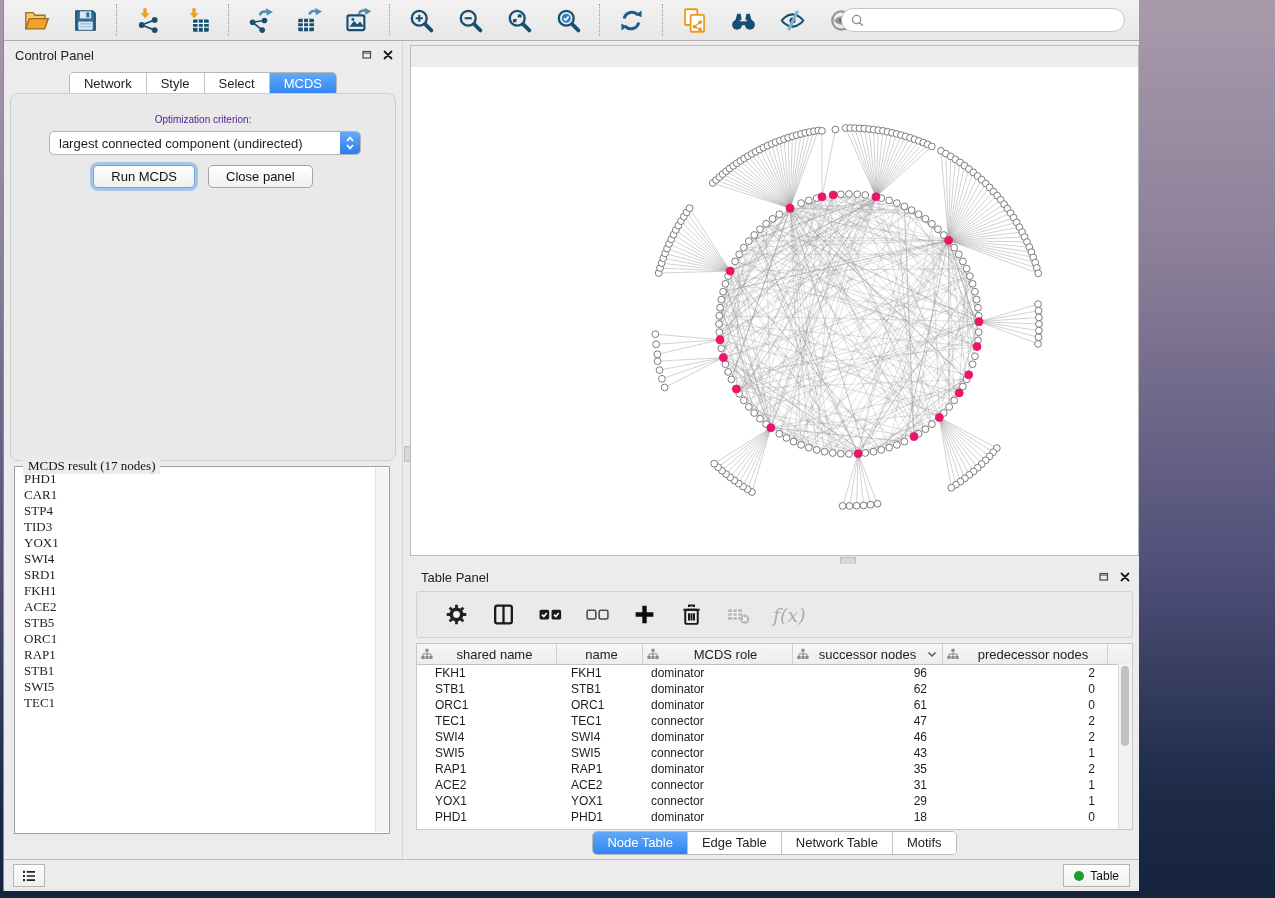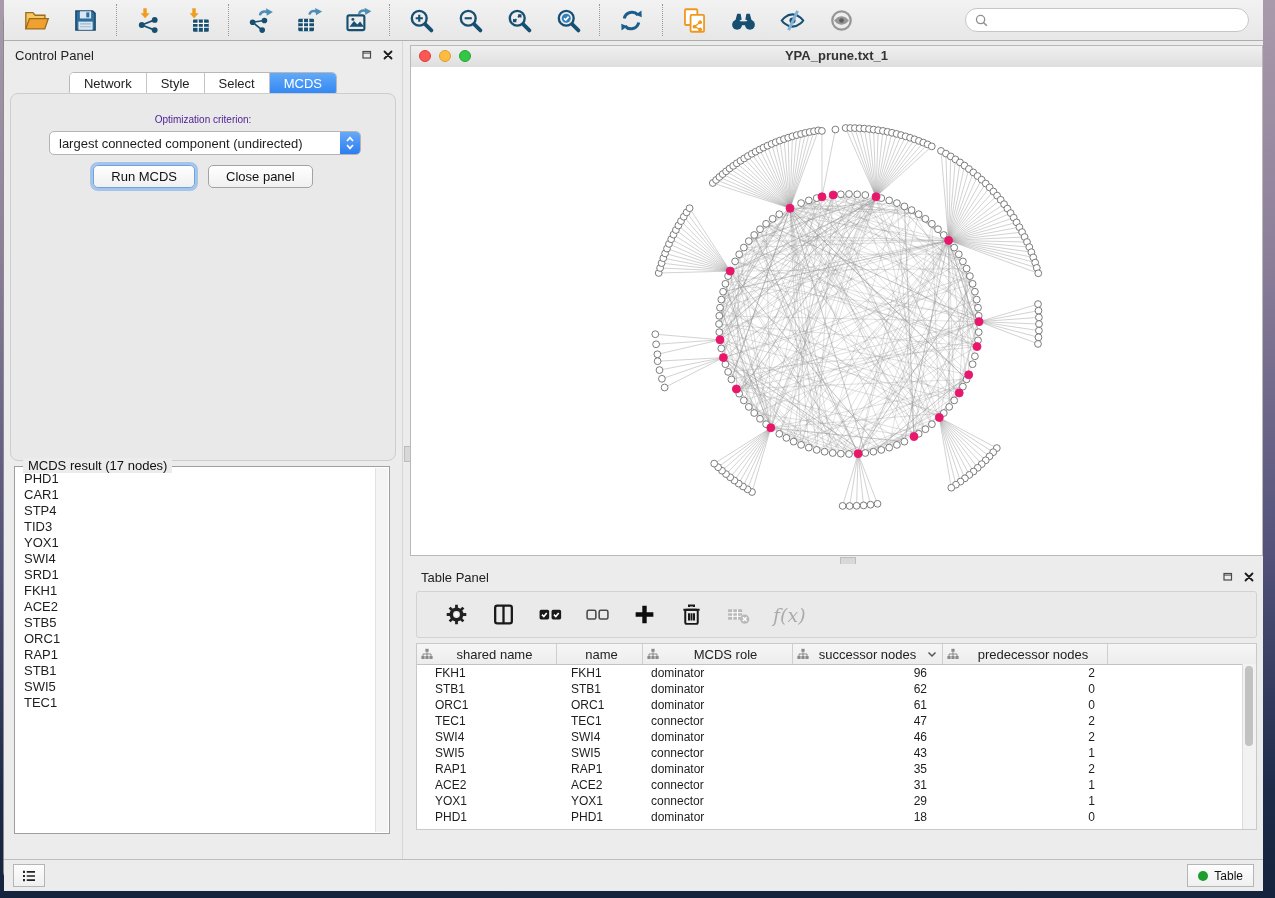--- a/index.html
+++ b/index.html
@@ -2,22 +2,22 @@
 <html><head>
 <meta charset="utf-8">
 <style>
   html,body{margin:0;padding:0;}
   body{
     width:1275px;height:898px;overflow:hidden;position:relative;
     background:linear-gradient(180deg,#a99aab 0%,#8c7f99 28%,#52517a 62%,#1d2b49 88%,#15233d 100%);
     font-family:"Liberation Sans","DejaVu Sans",sans-serif;
     -webkit-font-smoothing:antialiased;color:#1d1d1d;
   }
-  .app{position:absolute;left:3px;top:0;width:1260px;height:891px;background:#ececec;
-       border-left:1px solid #8a8a8a;box-sizing:border-box;border-radius:21px;}
+  .app{position:absolute;left:3px;top:0;width:1136px;height:891px;background:#ececec;
+       border-left:1px solid #8a8a8a;box-sizing:border-box;}
   .i11{width:12px;height:12px;display:block;}
 
   
   .toolbar{position:absolute;left:0;top:0;right:0;height:41px;
     background:linear-gradient(#f2f2f2,#e7e7e7);border-bottom:1px solid #aeaeae;
     display:flex;align-items:center;padding-left:8px;box-sizing:border-box;}
   .tb-btn{background:none;border:none;padding:3px 4px;margin:0 7px;cursor:default;}
   .tb-sep{width:1px;height:32px;border-left:1px dotted #9a9a9a;margin:0 6px;}
   .search-wrap{position:absolute;right:14px;top:8px;width:284px;height:24px;background:#fff;
     border:1px solid #c6c6c6;border-radius:12px;display:flex;align-items:center;padding:0 8px;box-sizing:border-box;}
@@ -45,21 +45,21 @@
   .combo{position:absolute;left:38px;top:37px;width:312px;height:24px;background:#fff;border:1px solid #b4b4b4;
     border-radius:5px;box-sizing:border-box;display:flex;align-items:center;}
   .combo .val{flex:1;font-size:13px;padding-left:9px;white-space:nowrap;overflow:hidden;}
   .combo .step{width:20px;height:22px;border-radius:0 4px 4px 0;background:linear-gradient(#66a9f9,#2c7df0);
     display:flex;align-items:center;justify-content:center;}
   .btnrow{position:absolute;top:71px;width:100%;display:flex;justify-content:center;gap:13px;}
   .mbtn{height:23px;padding:0 17px;font-size:13px;background:linear-gradient(#ffffff,#f0f0f0);
     border:1px solid #a3a3a3;border-radius:5px;color:#111;}
   .mbtn.focus{border-color:#6fa3e0;box-shadow:0 0 0 3px rgba(110,165,235,.55);}
   .fieldset{position:absolute;left:10px;width:376px;top:425px;height:368px;background:#fff;
-    border:1px solid #9e9e9e;box-sizing:border-box;}
+    border:1px solid #9e9e9e;box-sizing:border-box;font-family:Liberation Serif, serif;}
   .legend{position:absolute;left:8px;top:-9px;background:#ececec;padding:0 5px;font-size:13px;color:#111;}
   .mcds-list{position:absolute;left:1px;right:13px;top:4px;bottom:1px;overflow:hidden;}
   .mcds-item{font-size:13px;line-height:16px;padding-left:8px;}
   .list-track{position:absolute;right:1px;top:1px;bottom:1px;width:12px;background:#f4f4f4;border-left:1px solid #e2e2e2;}
 
   
   .netwin{position:absolute;left:0;right:0;top:4px;height:511px;border:1px solid #b9b9b9;box-sizing:border-box;}
   .net-titlebar{height:21px;background:linear-gradient(#f0f0f0,#dedede);border-bottom:1px solid #bcbcbc;position:relative;}
   .tlights{position:absolute;left:8px;top:4px;display:flex;gap:8px;}
   .tl{width:12px;height:12px;border-radius:50%;box-sizing:border-box;}
@@ -418,28 +418,20 @@
       </div>
     </div>
 
     <div class="vsplit">
         <div class="grip"></div>
       </div>
 
     <div class="right">
 
       <div class="netwin">
-        <div class="net-titlebar">
-          <span class="tlights">
-            <span class="tl r"></span>
-            <span class="tl y"></span>
-            <span class="tl g"></span>
-          </span>
-          <div class="net-title">YPA_prune.txt_1</div>
-        </div>
         <div class="net-body">
           <svg id="graph-svg" width="864" height="489">
               <g>
                 <line x1="379.0" y1="141.2" x2="320.4" y2="312.4" stroke="#8f8f8f" stroke-width="0.8" stroke-opacity="0.35"></line>
                 <line x1="379.0" y1="141.2" x2="561.6" y2="297.2" stroke="#8f8f8f" stroke-width="0.8" stroke-opacity="0.35"></line>
                 <line x1="379.0" y1="141.2" x2="405.7" y2="131.1" stroke="#8f8f8f" stroke-width="0.8" stroke-opacity="0.35"></line>
                 <line x1="379.0" y1="141.2" x2="308.0" y2="257.0" stroke="#8f8f8f" stroke-width="0.8" stroke-opacity="0.35"></line>
                 <line x1="379.0" y1="141.2" x2="520.9" y2="357.2" stroke="#8f8f8f" stroke-width="0.8" stroke-opacity="0.35"></line>
                 <line x1="379.0" y1="141.2" x2="507.7" y2="147.2" stroke="#8f8f8f" stroke-width="0.8" stroke-opacity="0.35"></line>
                 <line x1="379.0" y1="141.2" x2="543.2" y2="180.6" stroke="#8f8f8f" stroke-width="0.8" stroke-opacity="0.35"></line>
@@ -1302,20 +1294,28 @@
                 <div class="tcell" style="width: 86px; padding-left: 14px; padding-right: 0px;">PHD1</div>
                 <div class="tcell" style="width: 150px; padding-left: 8px; padding-right: 0px;">dominator</div>
                 <div class="tcell num" style="width: 150px; padding-left: 0px; padding-right: 16px;">18</div>
                 <div class="tcell num" style="width: 165px; padding-left: 0px; padding-right: 13px;">0</div>
               </div>
             </div>
           <div class="vtrack">
             <div class="vthumb"></div>
           </div>
         </div>
+        <div class="t-tabs">
+          <div class="seg">
+              <span class="tab active">Node Table</span>
+              <span class="tab">Edge Table</span>
+              <span class="tab">Network Table</span>
+              <span class="tab">Motifs</span>
+            </div>
+        </div>
       </div>
 
     </div>
   </div>
 
   <div class="statusbar">
     <button class="sb-btn">
       <svg style="width:20px;height:20px;display:block">
           <use href="#ic-list"></use>
         </svg>

